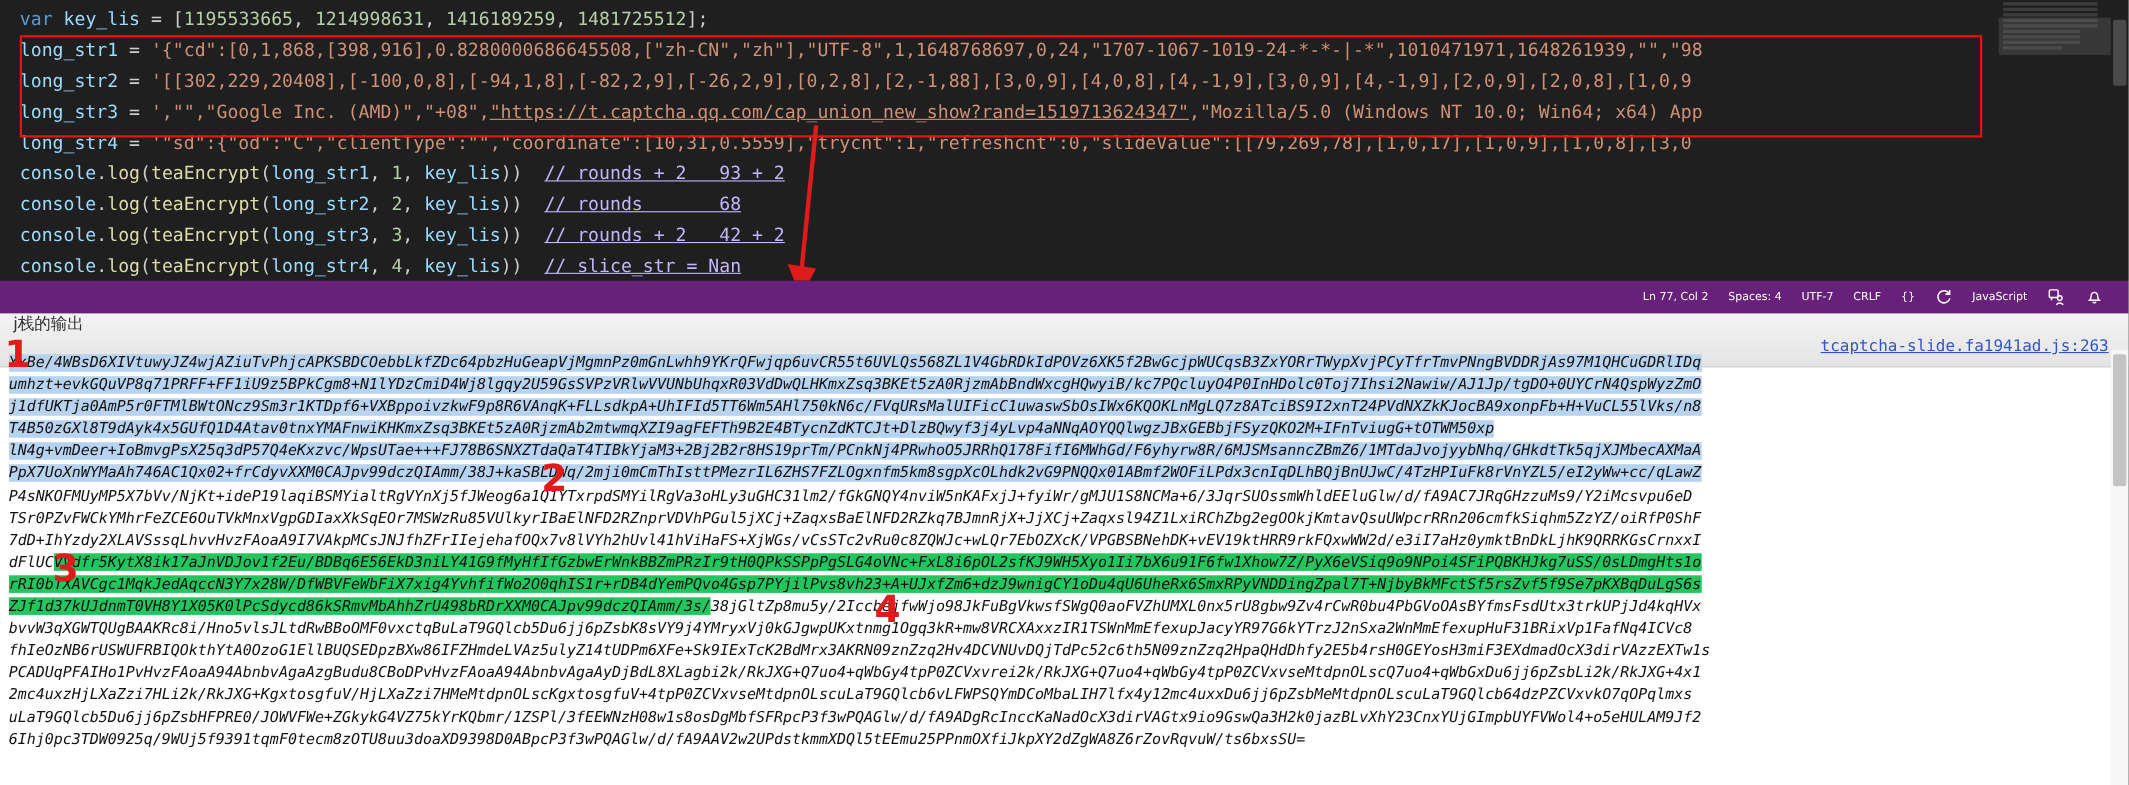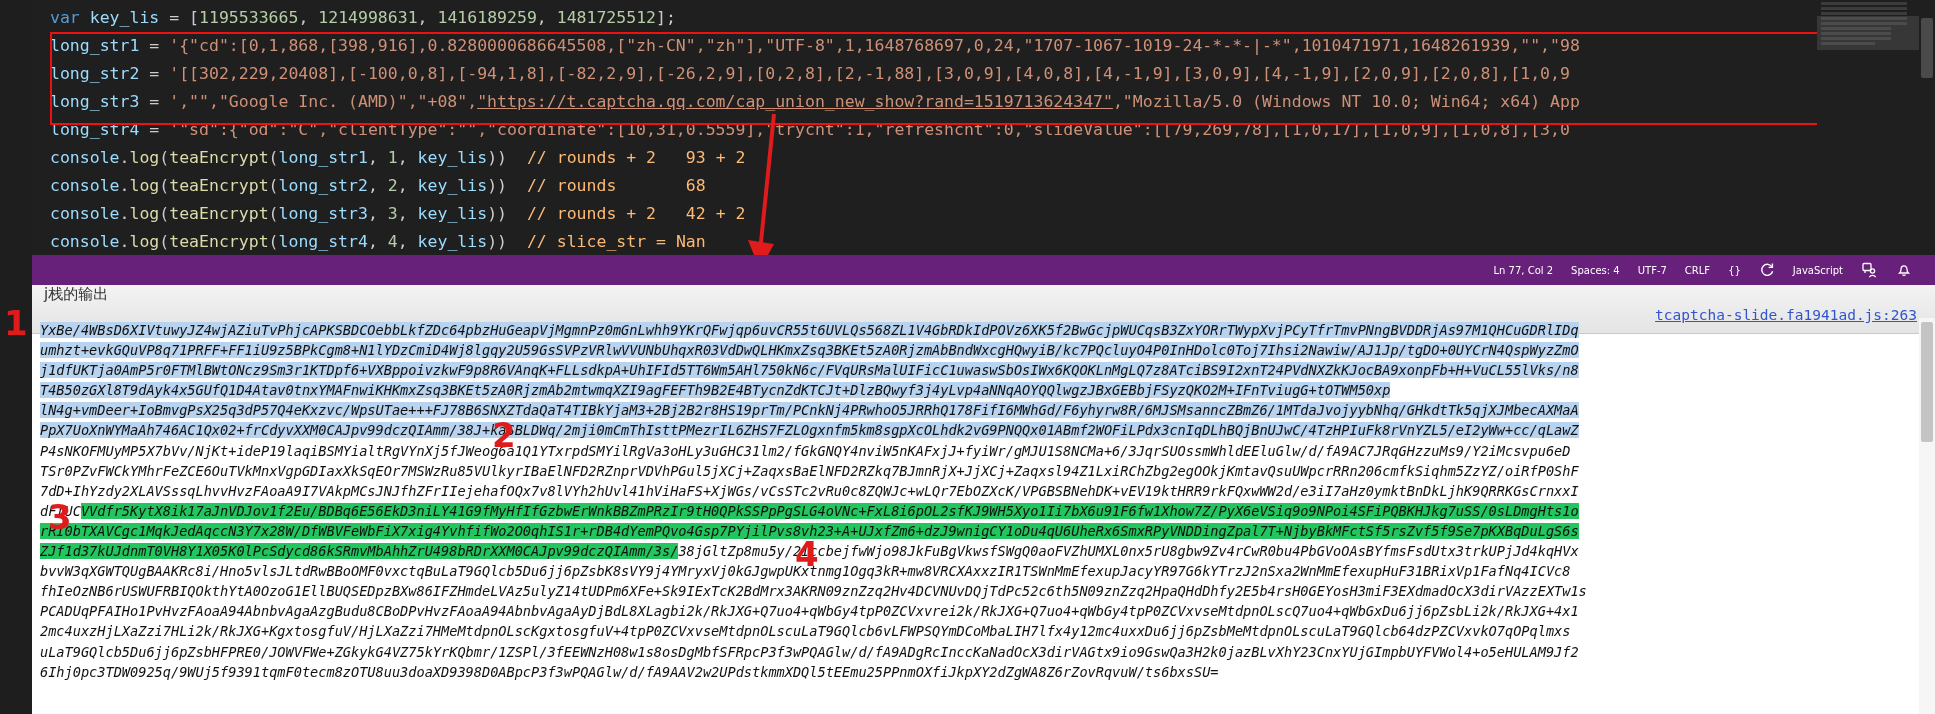--- a/index.html
+++ b/index.html
@@ -1,21 +1,21 @@
 <!DOCTYPE html>
 <html><head>
 <meta charset="utf-8">
 <style>
   * { margin:0; padding:0; box-sizing:border-box; }
   html,body { width:1935px; height:714px; overflow:hidden; }
   body {
     font-family:"DejaVu Sans Mono", monospace;
     background:#1e1e1e;
   }
-  .app { width:1935px; height:714px; position:relative; display:flex; flex-direction:column;padding-left:32px; }
+  .app { width:1935px; height:714px; position:relative; display:flex; flex-direction:column; }
 
   
   .editor {
     position:relative;
     height:255px;
     background:#1f1f1f;
     overflow:hidden;
     flex:0 0 auto;
   }
   .code-area {
@@ -29,21 +29,21 @@
     line-height:28px;
     letter-spacing:0px;
   }
   .ln { height:28px; white-space:pre; overflow:hidden; }
   .kw    { color:#569cd6; }
   .vname { color:#9cdcfe; }
   .num   { color:#b5cea8; }
   .punct { color:#cccccc; }
   .str   { color:#ce9178; }
   .fn    { color:#dcdcaa; }
-  .com   { color:#fdba74; }
+  .com   { color:#c4b5fd;text-decoration:underline; }
   .u     { text-decoration:underline; text-decoration-color:#ce9178; }
 
   
   .redbox {
     position:absolute;
     left:18px; top:32px;
     width:1784px; height:93px;
     border:2px solid #ee1111;
     pointer-events:none;
   }

